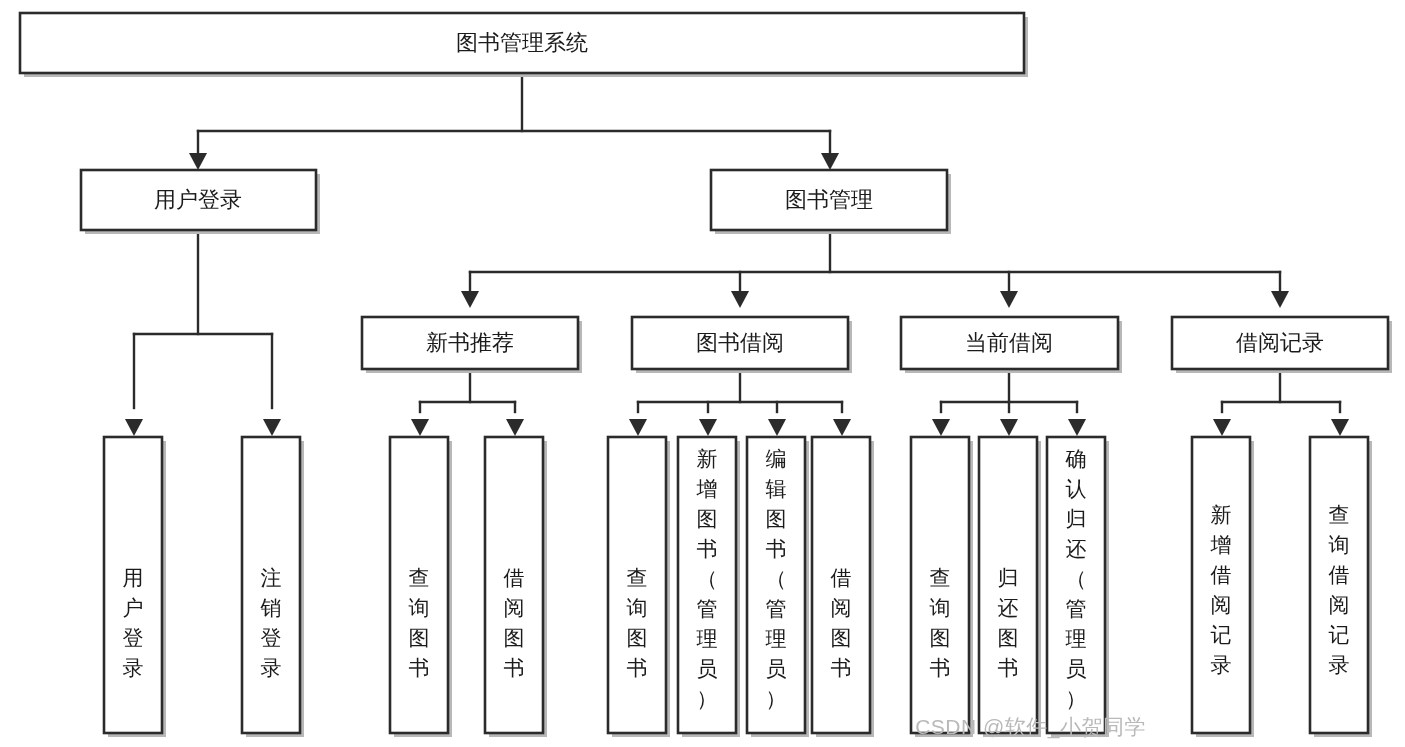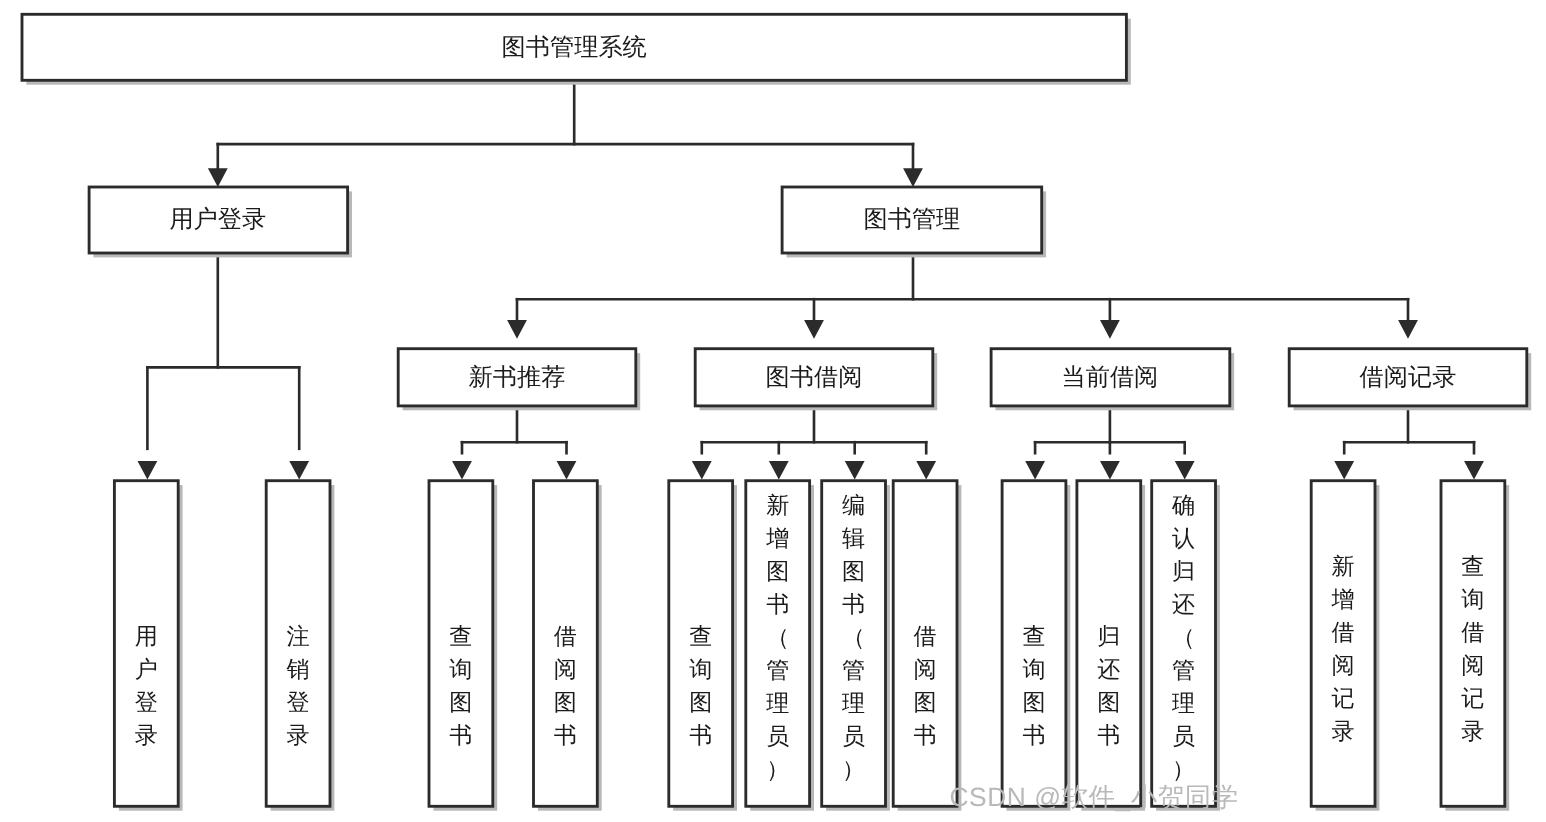--- a/index.html
+++ b/index.html
@@ -52,24 +52,24 @@
     dominant-baseline: middle;
   }
   .node-label-v {
     font-family: "Liberation Sans", "DejaVu Sans", sans-serif;
     font-size: 21px;
     fill: #1b1b1b;
     text-anchor: middle;
   }
   .watermark {
     position: absolute;
-    right: 20px;
+    right: 0;
     bottom: 6px;
     font-family: "Liberation Sans", "DejaVu Sans", sans-serif;
-    font-size: 24px;
+    font-size: 21px;
     color: #b9b9b9;
     white-space: nowrap;
     letter-spacing: 0.5px;
     pointer-events: none;
   }
 </style>
 </head>
 <body>
 
 <div id="diagram-root">

